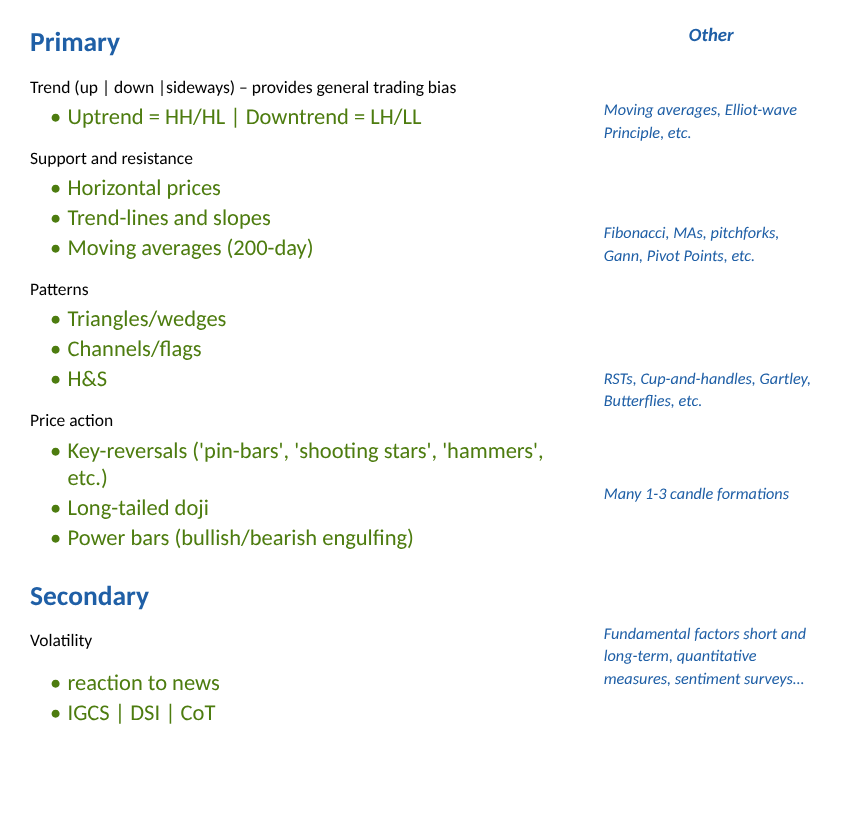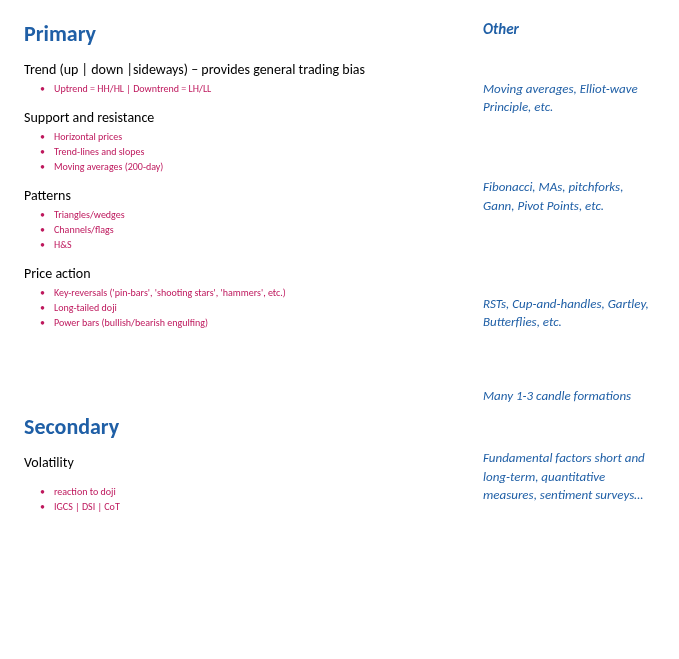--- a/index.html
+++ b/index.html
@@ -41,34 +41,34 @@
       font-weight: normal;
     }
     ul.bullet-list {
       list-style: none;
       padding-left: 16px;
     }
     ul.bullet-list li {
       position: relative;
       padding-left: 14px;
       margin-bottom: 2px;
-      font-size: 10px;
-      color: #be185d;
+      font-size: 18px;
+      color: #4d7c0f;
     }
     ul.bullet-list li::before {
       content: "•";
       position: absolute;
       left: 0;
     }
     .other-label {
       font-size: 15px;
       font-weight: bold;
       font-style: italic;
       color: #1f5fa6;
-      text-align: left;
+      text-align: center;
       margin-bottom: 0;
       padding-bottom: 0;
     }
     .other-item {
       font-size: 13px;
       font-style: italic;
       color: #1f5fa6;
       line-height: 1.4;
     }
     .other-spacer-1 { height: 42px; }
@@ -156,21 +156,21 @@
     <div class="secondary-grid">
       <div class="secondary-primary-col">
         <h1 class="section-title section-divider">Secondary</h1>
 
         <div class="topic-block">
           <div class="topic-title">Volatility</div>
         </div>
 
         <div class="topic-block">
           <ul class="bullet-list">
-            <li>reaction to doji</li>
+            <li>reaction to news</li>
             <li>IGCS | DSI | CoT</li>
           </ul>
         </div>
       </div>
 
       <div class="secondary-other-col">
         <div class="secondary-other-content">
           <div class="other-item">Fundamental factors short and long-term, quantitative measures, sentiment surveys…</div>
         </div>
       </div>

